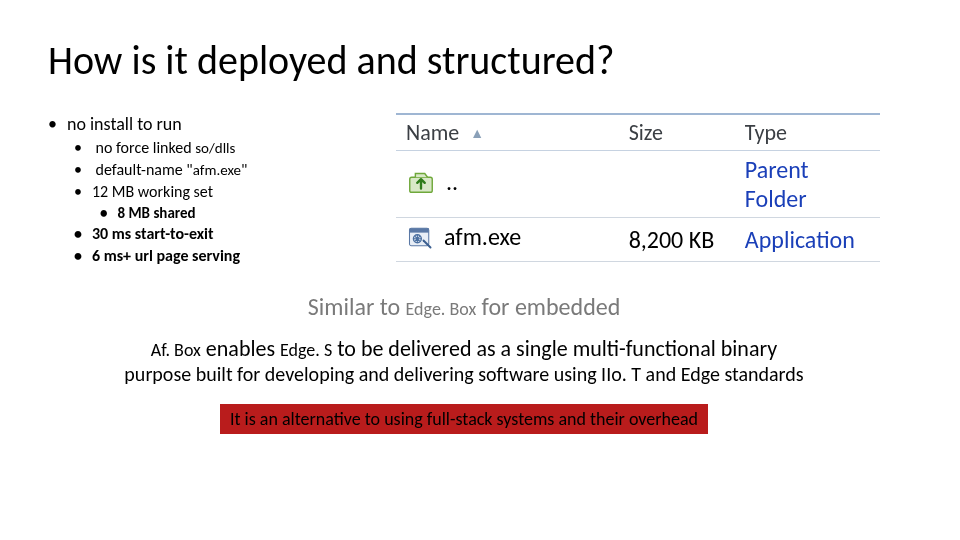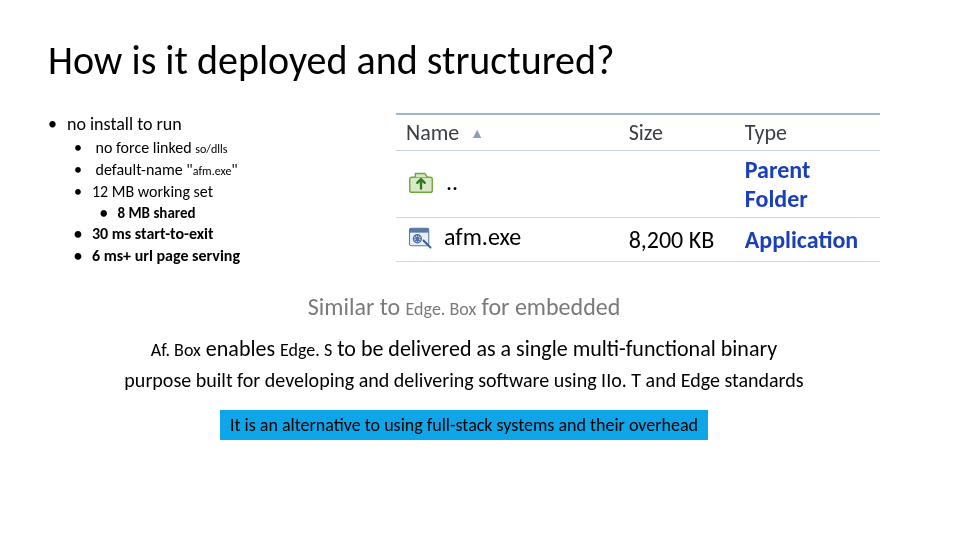--- a/index.html
+++ b/index.html
@@ -9,54 +9,54 @@
   .cols { display: flex; gap: 28px; align-items: flex-start; }
   .col-left { flex: 0 0 320px; font-size: 18px; line-height: 1.25; }
   .col-right { flex: 1; }
   ul { list-style: none; }
   .b1 { padding-left: 0; margin-bottom: 2px; }
   .b1::before { content: "•"; margin-right: 10px; }
   .b2 { padding-left: 26px; font-size: 16px; margin-bottom: 2px; }
   .b2::before { content: "•"; margin-right: 10px; }
   .b3 { padding-left: 52px; font-size: 15px; margin-bottom: 2px; font-weight: 600; }
   .b3::before { content: "•"; margin-right: 10px; }
-  .small { font-size: 12px; }
+  .small { font-size: 15px; }
   .b1, .b2 { font-weight: 400; }
   .b1 { font-weight: 400; }
   .sub600 { font-weight: 600; }
 
   
   .tbl { width: 100%; border-collapse: collapse; font-size: 24px; }
   .tbl th, .tbl td { text-align: left; padding: 4px 10px; border-bottom: 1px solid #d0d7e0; font-weight: 400; }
   .tbl thead th { color: #3b3f44; font-size: 22px; border-top: 2px solid #9fb6d3; border-bottom: 1px solid #c6d2e1; }
   .name-col { width: 46%; }
   .size-col { width: 24%; text-align: right; white-space: nowrap; }
   .type-col { width: 30%; color: #1a3fb8; }
   .tbl td.size-col { color: #000; }
-  .tbl td.type-col { color: #1a3fb8; font-weight: 700; margin-top: 35px; }
+  .tbl td.type-col { color: #1a3fb8; font-weight: 400; margin-top: 35px; }
   .icon-cell { display: inline-flex; align-items: center; gap: 10px; }
   .sort { font-size: 14px; color: #8aa0b8; margin-left: 6px; vertical-align: 2px; }
   .row-parent td { color: #000; }
 
   
   .icon-up { width: 30px; height: 30px; display: inline-block; position: relative; }
   .icon-up svg { width: 30px; height: 30px; }
   
   .icon-exe { width: 28px; height: 28px; display: inline-block; }
   .icon-exe svg { width: 28px; height: 28px; }
 
   
   .lower { margin-top: 24px; text-align: center; }
   .similar { font-size: 24px; color: #7a7a7a; margin-bottom: 14px; }
   .similar .bb { font-size: 18px; }
-  .line-enable { font-size: 22px; margin-bottom: 6px; }
+  .line-enable { font-size: 22px; margin-bottom: 0; }
   .line-enable .af { font-size: 18px; }
   .line-enable .es { font-size: 18px; }
   .line-purpose { font-size: 20px; margin-bottom: 18px; }
-  .alt-box { display: inline-block; background: #0ea5e9; padding: 4px 10px; font-size: 18px; }
+  .alt-box { display: inline-block; background: #b91c1c; padding: 4px 10px; font-size: 18px; }
 </style>
 </head>
 <body>
 
 <div class="slide">
 
   <h1 class="title">How is it deployed and structured?</h1>
 
   <div class="cols">
     <div class="col-left">

